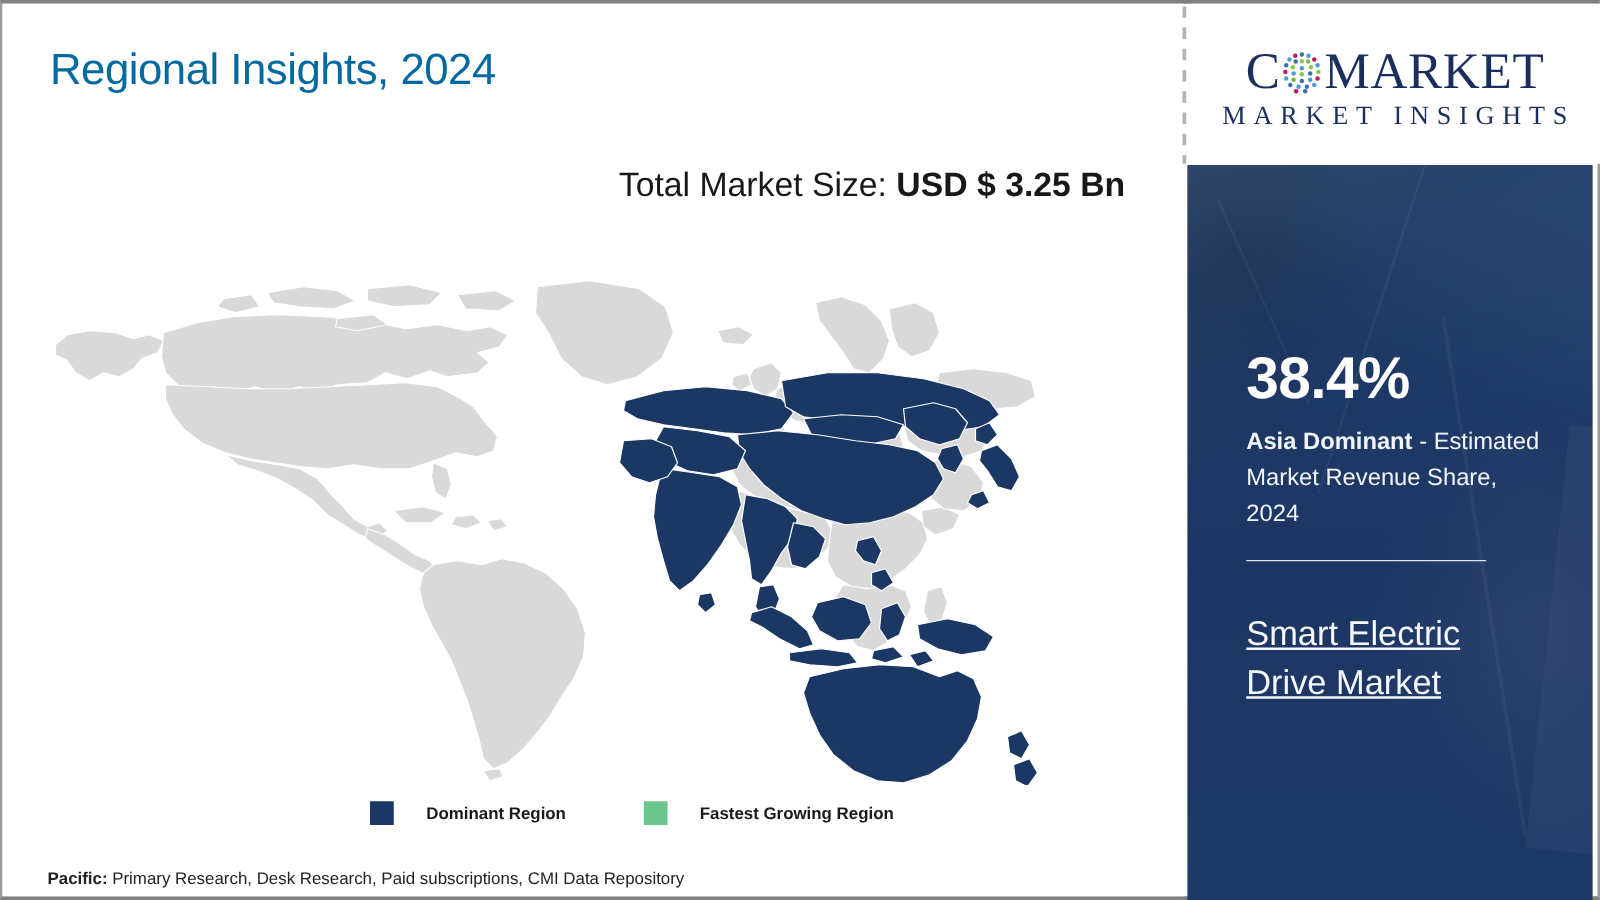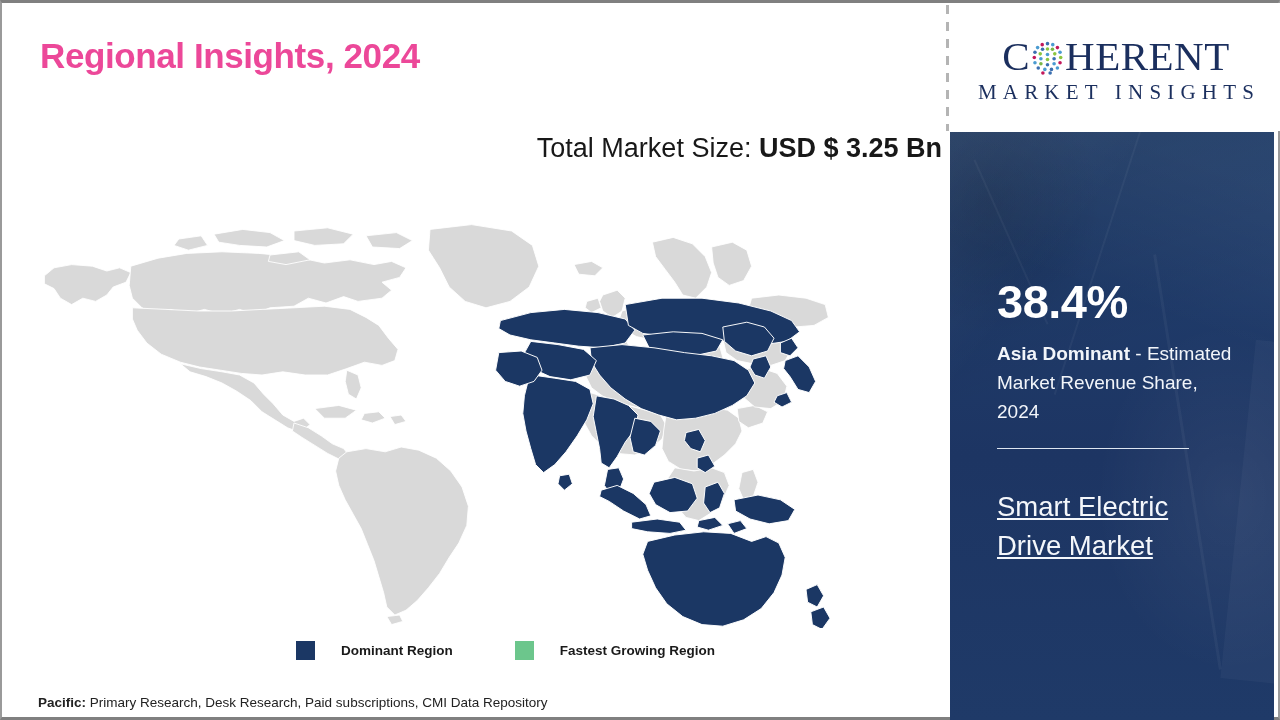--- a/index.html
+++ b/index.html
@@ -31,35 +31,34 @@
     width: 945px;
     height: 100%;
     background: #ffffff;
   }
 
   .page-title {
     position: absolute;
     left: 38px;
     top: 33px;
     font-size: 35px;
-    font-weight: bold;
-    color: #ec4899;
+    font-weight: normal;
+    color: #0369a1;
     letter-spacing: -0.4px;
     white-space: nowrap;
   }
 
   .market-size {
     position: absolute;
-    left: 520px;
+    left: 493px;
     top: 126px;
     width: 420px;
     font-size: 27px;
     color: #181818;
     line-height: 1.42;
-    text-align: right;
   }
   .market-size .ms-value { font-weight: bold; }
 
   
   .map-wrap {
     position: absolute;
     left: 28px;
     top: 215px;
     width: 800px;
     height: 410px;
@@ -415,21 +414,21 @@
             <circle cx="88" cy="72" r="5.4" fill="#c2185b"></circle>
             <circle cx="22" cy="88" r="5.4" fill="#3b6fb0"></circle>
             <circle cx="42" cy="92" r="5.4" fill="#4a9bd1"></circle>
             <circle cx="62" cy="92" r="5.4" fill="#3b6fb0"></circle>
             <circle cx="80" cy="88" r="5.4" fill="#4a9bd1"></circle>
             <circle cx="36" cy="103" r="5.4" fill="#c2185b"></circle>
             <circle cx="58" cy="103" r="5.4" fill="#3b6fb0"></circle>
           </g>
         </svg>
       </span>
-      <span>HERENT</span>
+      <span>MARKET</span>
     </div>
     <div class="logo-bottom">MARKET INSIGHTS</div>
   </div>
 
   <div class="right-panel">
     <div class="rp-texture"></div>
     <div class="rp-streak s1"></div>
     <div class="rp-streak s2"></div>
     <div class="rp-streak s3"></div>
     <div class="rp-streak s4"></div>

